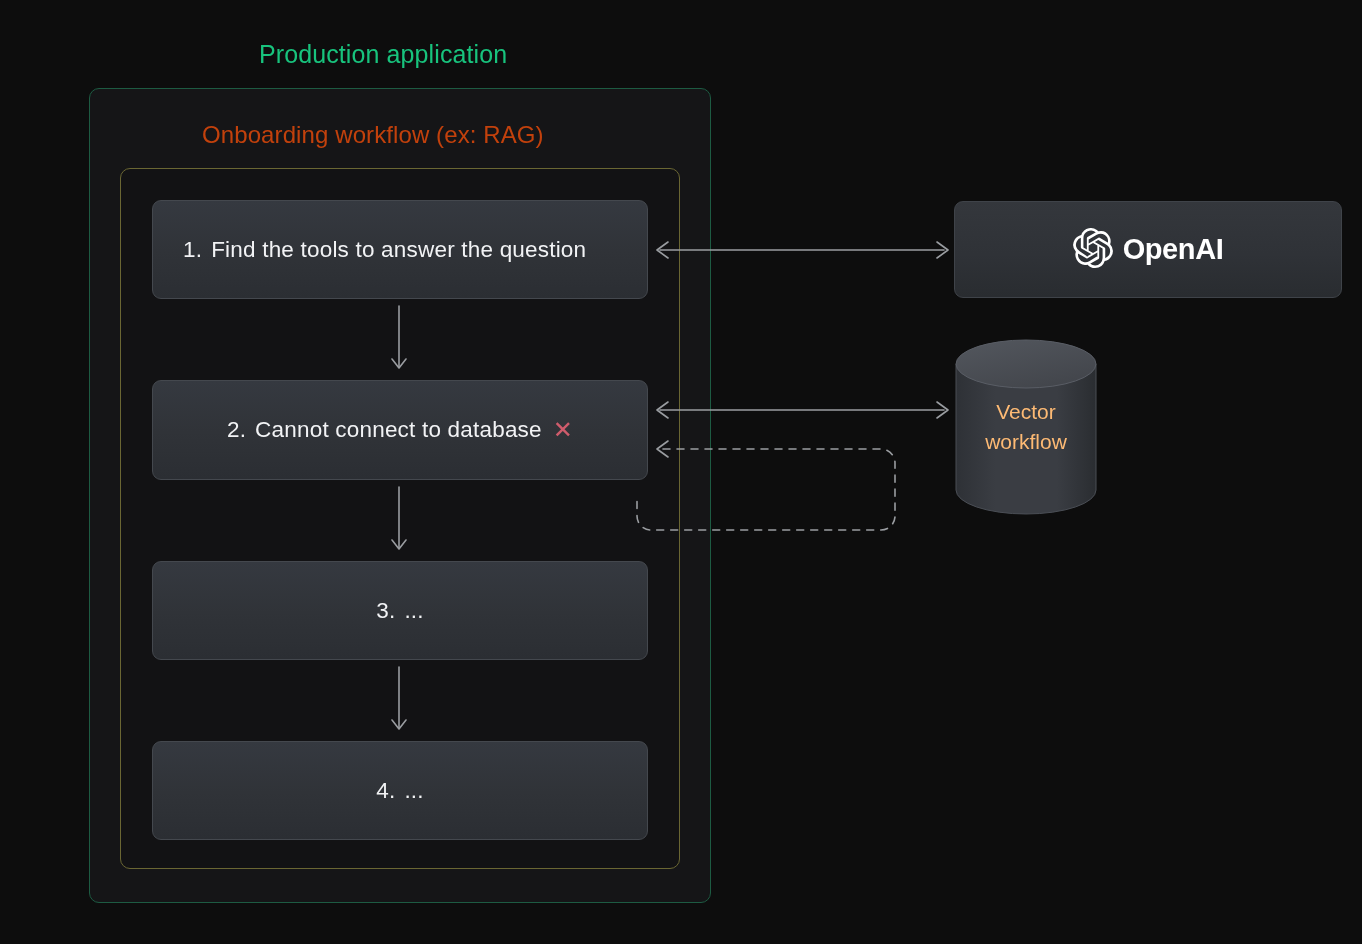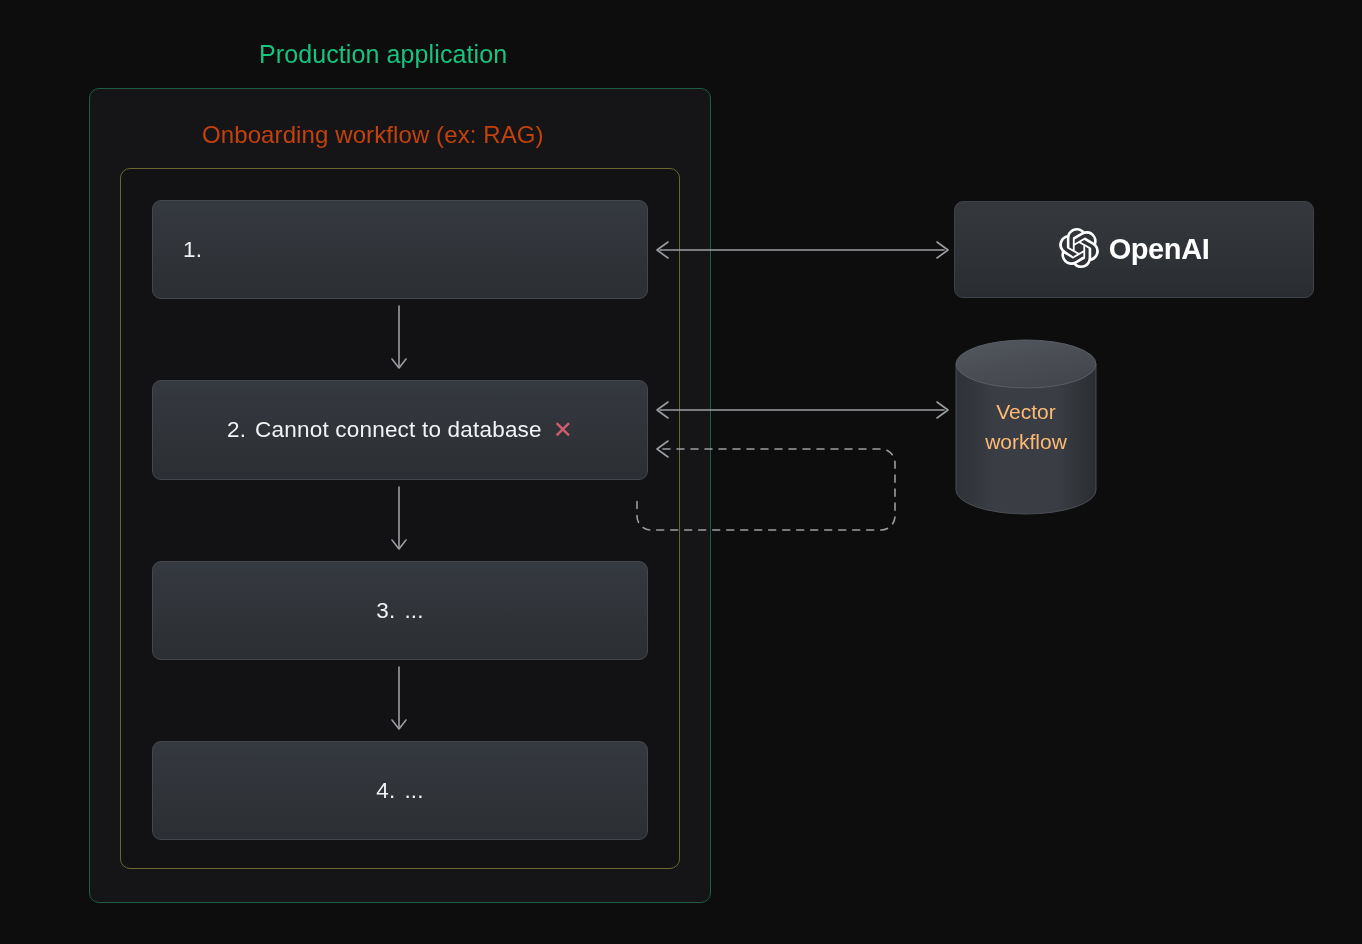--- a/index.html
+++ b/index.html
@@ -94,21 +94,21 @@
     margin-left: 11px;
     line-height: 1;
     font-weight: 400;
   }
 
   
   .openai-box {
     position: absolute;
     left: 954px;
     top: 201px;
-    width: 360px;
+    width: 388px;
     height: 97px;
     box-sizing: border-box;
     border-radius: 9px;
     border: 1px solid #3f4349;
     background: linear-gradient(180deg, #34373c 0%, #2f3237 55%, #292c30 100%);
     display: flex;
     align-items: center;
     justify-content: center;
     gap: 10px;
   }
@@ -158,20 +158,21 @@
 <div class="canvas">
 
   <div class="prod-title">Production application</div>
   <div class="prod-box"></div>
 
   <div class="flow-title">Onboarding workflow (ex: RAG)</div>
   <div class="flow-box"></div>
 
   <div class="step step-1">
     <span class="num">1.</span>
+    <span>Find the tools to answer the question</span>
   </div>
 
   <div class="step step-2">
     <span class="num">2.</span>
     <span>Cannot connect to database</span>
     <span class="xmark">✕</span>
   </div>
 
   <div class="step step-3">
     <span class="num">3.</span>

